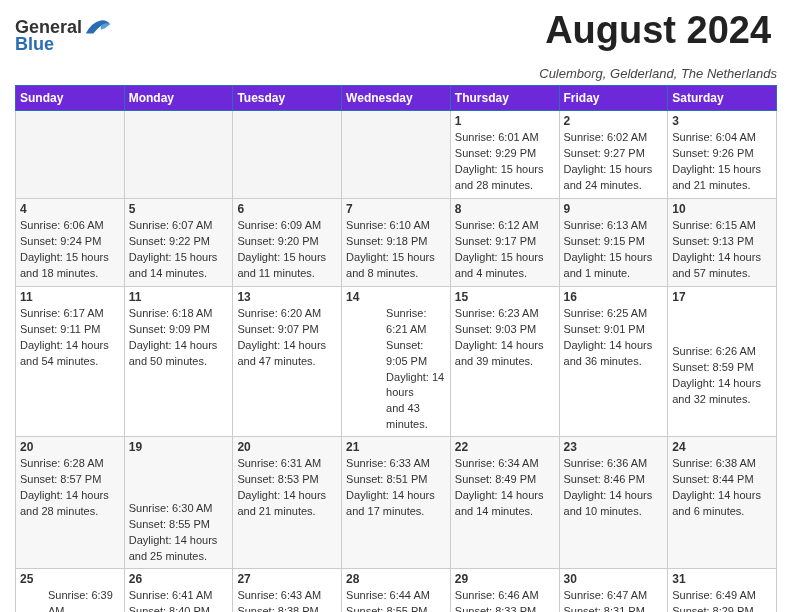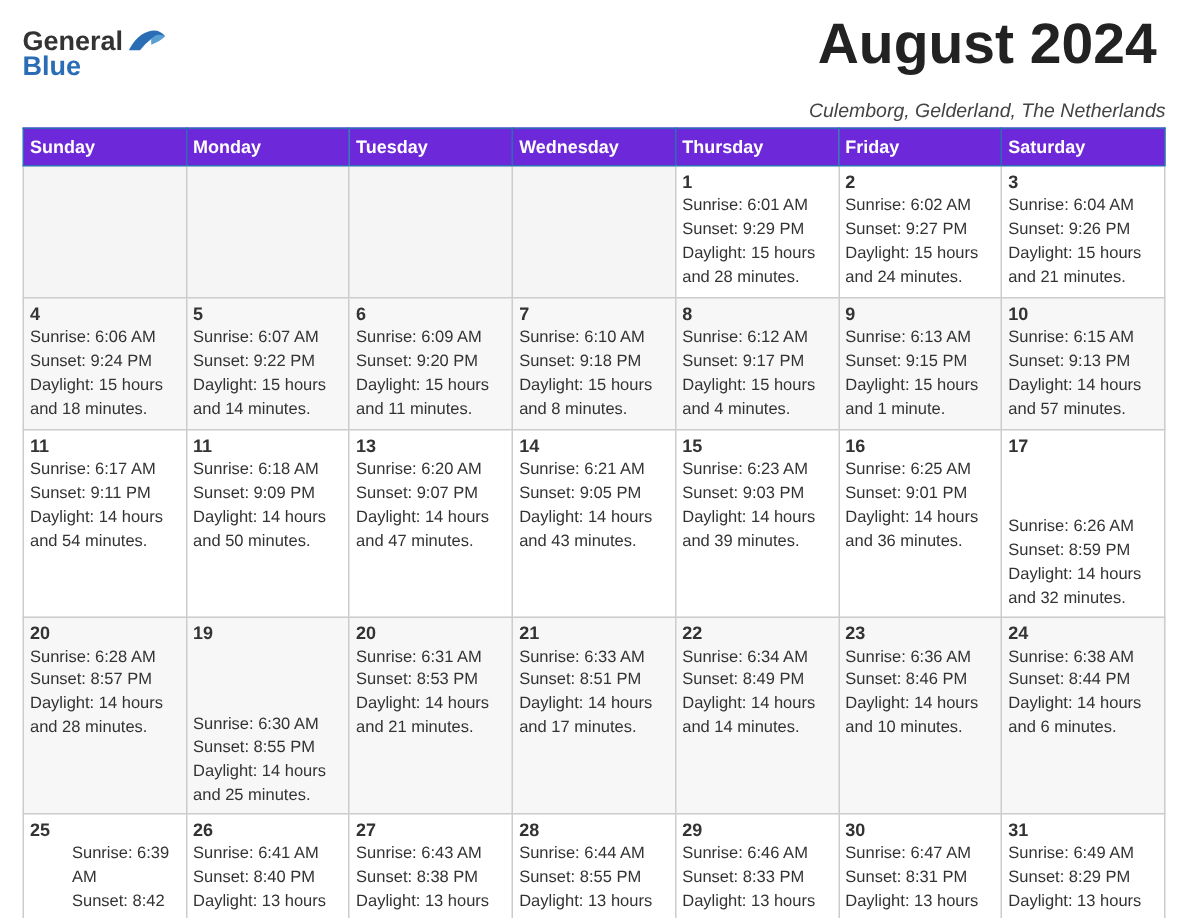--- a/index.html
+++ b/index.html
@@ -219,21 +219,21 @@
         </td>
         <td>
           <span class="day-num">13</span>
           <div class="day-info" style="white-space: pre-line;">Sunrise: 6:20 AM
 Sunset: 9:07 PM
 Daylight: 14 hours
 and 47 minutes.</div>
         </td>
         <td>
           <span class="day-num">14</span>
-          <div class="day-info" style="white-space: pre-line;">Sunrise: 6:21 AM
+          <div class="day-info" style="white-space: pre-line; margin-left: 40px;">Sunrise: 6:21 AM
 Sunset: 9:05 PM
 Daylight: 14 hours
 and 43 minutes.</div>
         </td>
         <td>
           <span class="day-num">15</span>
           <div class="day-info" style="white-space: pre-line;">Sunrise: 6:23 AM
 Sunset: 9:03 PM
 Daylight: 14 hours
 and 39 minutes.</div>

